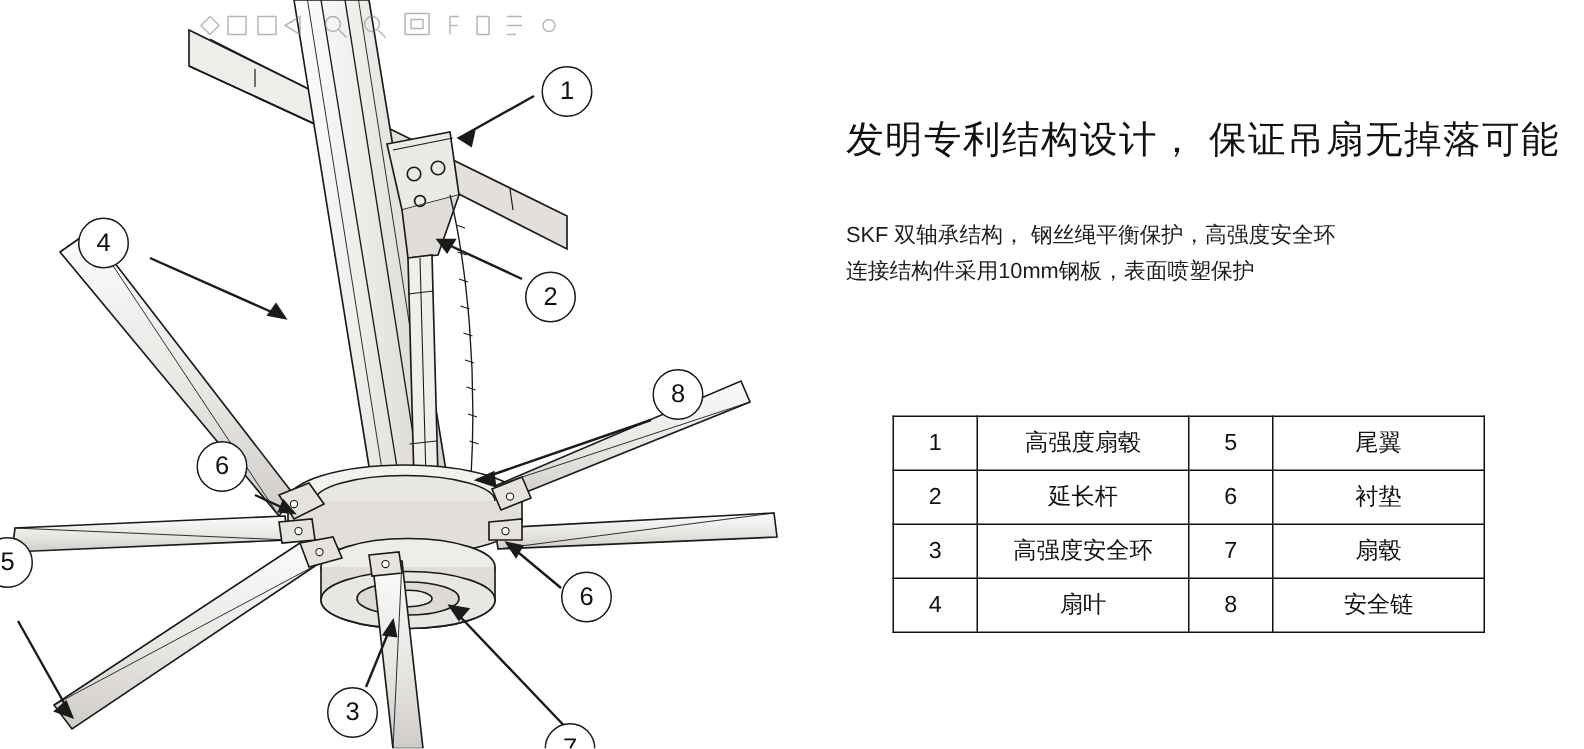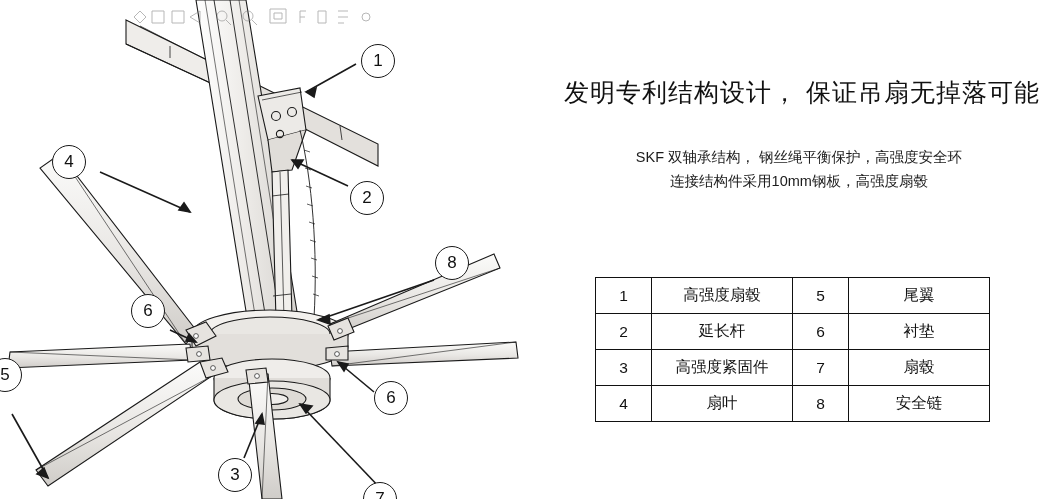--- a/index.html
+++ b/index.html
@@ -67,21 +67,20 @@
     font-size: 25px;
     color: #111111;
     letter-spacing: 1px;
     font-family: "Liberation Sans", sans-serif;
   }
   .subtext {
     position: absolute;
     left: 24px;
     top: 145px;
     width: 470px;
-    text-align: center;
     font-size: 14.5px;
     line-height: 24px;
     color: #1b1b1b;
     font-family: "Liberation Sans", sans-serif;
   }
   .subtext div {
     white-space: nowrap;
   }
 
   
@@ -298,41 +297,41 @@
     <div class="callout" style="left:-12px; top:358px;"><span>5</span></div>
     <div class="callout" style="left:363px; top:482px;"><span>7</span></div>
   </div>
 
   <div class="right-panel">
 
     <div class="headline">发明专利结构设计， 保证吊扇无掉落可能</div>
 
     <div class="subtext">
       <div>SKF 双轴承结构， 钢丝绳平衡保护，高强度安全环</div>
-      <div>连接结构件采用10mm钢板，高强度扇毂</div>
+      <div>连接结构件采用10mm钢板，表面喷塑保护</div>
     </div>
 
     <div class="legend-wrap">
       <table class="legend">
         <tbody>
           <tr>
             <td class="num">1</td>
             <td class="name">高强度扇毂</td>
             <td class="num">5</td>
             <td class="name">尾翼</td>
           </tr>
           <tr>
             <td class="num">2</td>
             <td class="name">延长杆</td>
             <td class="num">6</td>
             <td class="name">衬垫</td>
           </tr>
           <tr>
             <td class="num">3</td>
-            <td class="name">高强度紧固件</td>
+            <td class="name">高强度安全环</td>
             <td class="num">7</td>
             <td class="name">扇毂</td>
           </tr>
           <tr>
             <td class="num">4</td>
             <td class="name">扇叶</td>
             <td class="num">8</td>
             <td class="name">安全链</td>
           </tr>
         </tbody>

